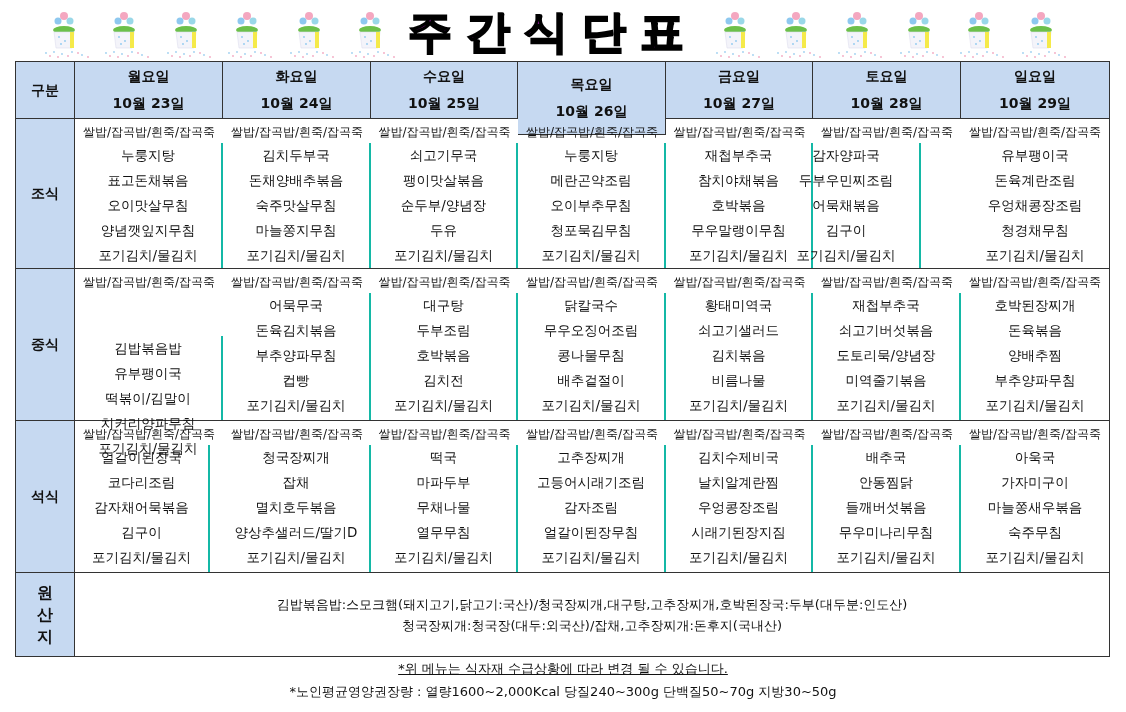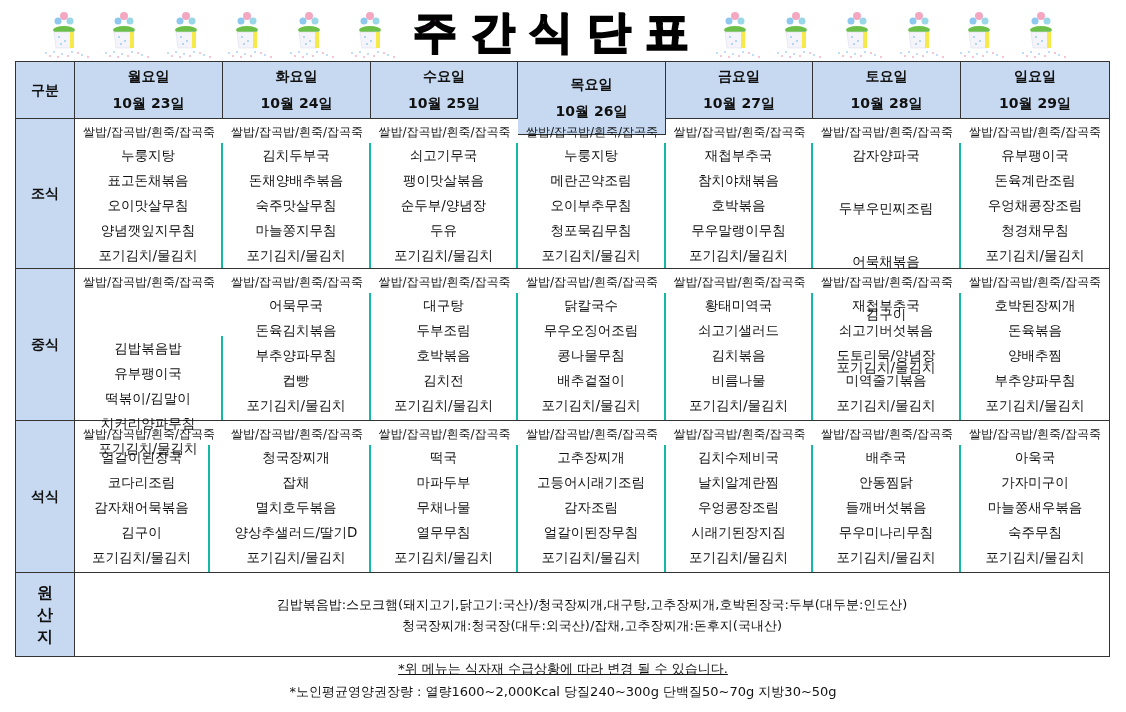--- a/index.html
+++ b/index.html
@@ -4,21 +4,21 @@
 <style>
   html, body { margin: 0; padding: 0; background: #ffffff; }
   body { width: 1126px; height: 712px; position: relative; overflow: hidden;
          font-family: "DejaVu Sans", "Liberation Sans", sans-serif; color: #111; }
 
   .header-band { position: absolute; left: 0; top: 0; width: 1126px; height: 61px; }
   .flower { position: absolute; top: 6px; width: 56px; height: 54px; }
   .flower svg { width: 100%; height: 100%; display: block; }
   .title { position: absolute; left: 408px; top: 4px; width: 300px; height: 56px;
            font-family: "DejaVu Sans", sans-serif; font-weight: bold; font-size: 44px;
-           letter-spacing: 14px; line-height: 56px; color: #a21caf; text-align: center;
+           letter-spacing: 14px; line-height: 56px; color: #a21caf; 
            -webkit-text-stroke: 2px #000; }
 
   .grid { position: absolute; left: 15px; top: 61px; width: 1095px; height: 596px;
           border: 1.5px solid #333; box-sizing: border-box; }
 
   .hcell { position: absolute; background: #c6d9f1; border-right: 1px solid #333;
            border-bottom: 1px solid #333; box-sizing: border-box;
            display: flex; flex-direction: column; align-items: center; justify-content: center; }
   .hcell .line { font-size: 14px; font-weight: bold; line-height: 27px; }
 
@@ -469,21 +469,21 @@
           <span class="dish">청포묵김무침</span>
           <span class="dish">포기김치/물김치</span>
         </div>
         <div class="daycell" style="left: 591px; width: 147px;">
           <span class="dish">재첩부추국</span>
           <span class="dish">참치야채볶음</span>
           <span class="dish">호박볶음</span>
           <span class="dish">무우말랭이무침</span>
           <span class="dish">포기김치/물김치</span>
         </div>
-        <div class="daycell" style="left: 738px; width: 148px; gap: 28px;">
+        <div class="daycell" style="left: 698px; width: 148px;">
           <span class="dish">감자양파국</span>
           <span class="dish">두부우민찌조림</span>
           <span class="dish">어묵채볶음</span>
           <span class="dish">김구이</span>
           <span class="dish">포기김치/물김치</span>
         </div>
         <div class="daycell last" style="left: 886px; width: 148px;">
           <span class="dish">유부팽이국</span>
           <span class="dish">돈육계란조림</span>
           <span class="dish">우엉채콩장조림</span>

